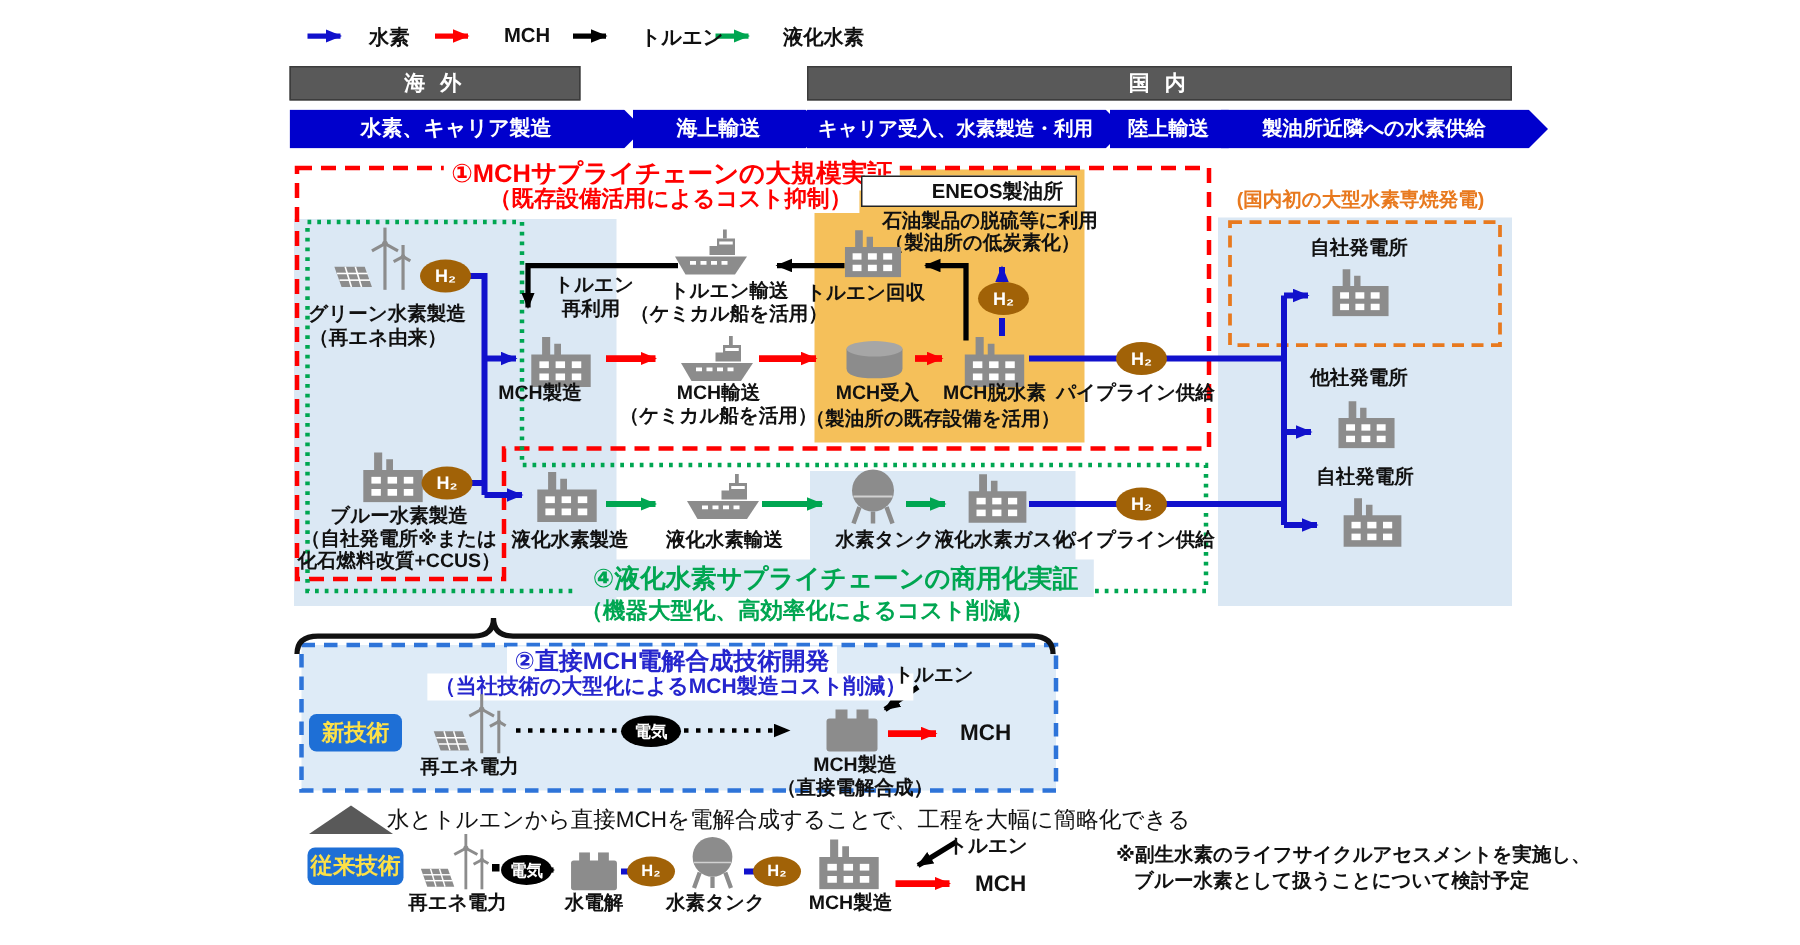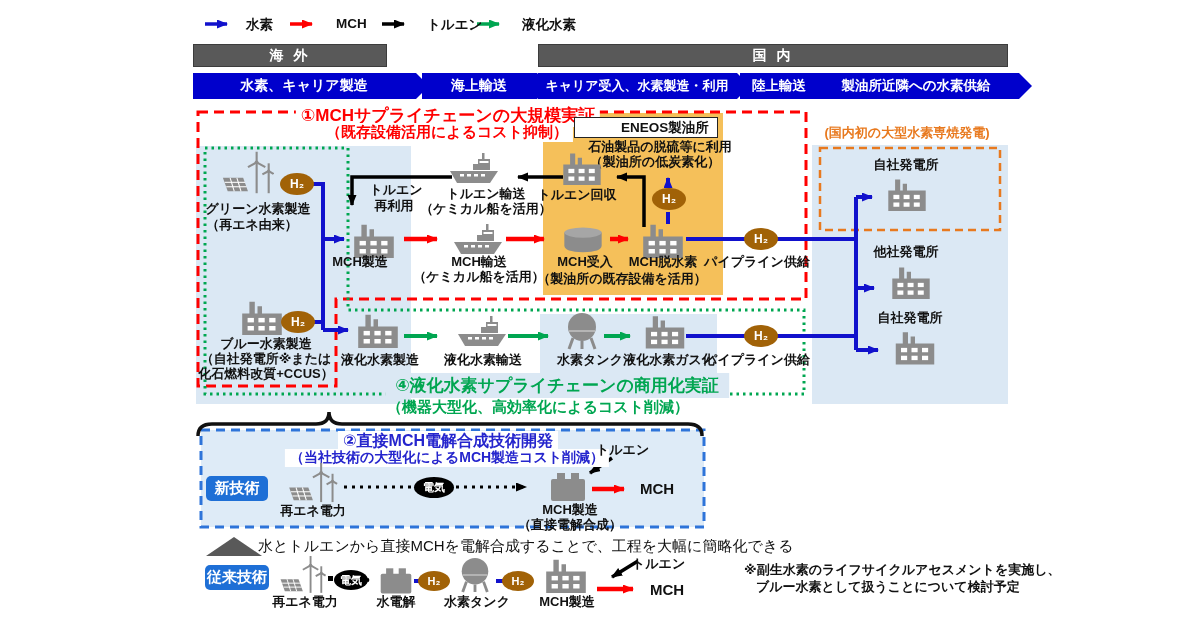--- a/index.html
+++ b/index.html
@@ -10,21 +10,21 @@
   .panel.orange{background:#F5C05A;}
   .overlay{position:absolute;left:0;top:0;z-index:2;pointer-events:none;}
   .z3{z-index:3;}
   .lbl{position:absolute;transform:translateX(-50%);font-weight:bold;font-size:13px;
        color:#111;white-space:nowrap;text-align:center;line-height:1.15;z-index:3;}
   .title{position:absolute;transform:translateX(-50%);font-weight:bold;white-space:nowrap;z-index:3;}
   .oval{position:absolute;background:#a16207;color:#fff;border-radius:50%;display:flex;
         align-items:center;justify-content:center;font-weight:bold;font-size:12px;z-index:3;}
   .oval.black{background:#000;font-size:11px;}
   .icon{position:absolute;color:#8C8C8C;z-index:3;}
-  .badge{position:absolute;background:#1E6FD6;color:#ffffff;font-weight:bold;font-size:15px;
+  .badge{position:absolute;background:#1E6FD6;color:#fde047;font-weight:bold;font-size:15px;
          border-radius:5px;display:flex;align-items:center;justify-content:center;z-index:3;}
   .chev{position:absolute;top:73px;height:26px;background:#0000CC;color:#fff;font-weight:bold;
         display:flex;align-items:center;justify-content:center;padding-right:14px;font-size:14px;
         clip-path:polygon(0 0,calc(100% - 13px) 0,100% 50%,calc(100% - 13px) 100%,0 100%);z-index:3;}
   .gbar{position:absolute;top:44px;height:23px;background:#595959;border:1px solid #3c3c3c;
         box-sizing:border-box;color:#fff;font-weight:bold;font-size:14px;display:flex;
         align-items:center;justify-content:center;letter-spacing:3px;z-index:3;}
   .lnB{stroke:#1111CC;stroke-width:4;fill:none;}
   .lnR{stroke:#FF0000;stroke-width:4.5;fill:none;}
   .lnK{stroke:#000;stroke-width:3.5;fill:none;}

